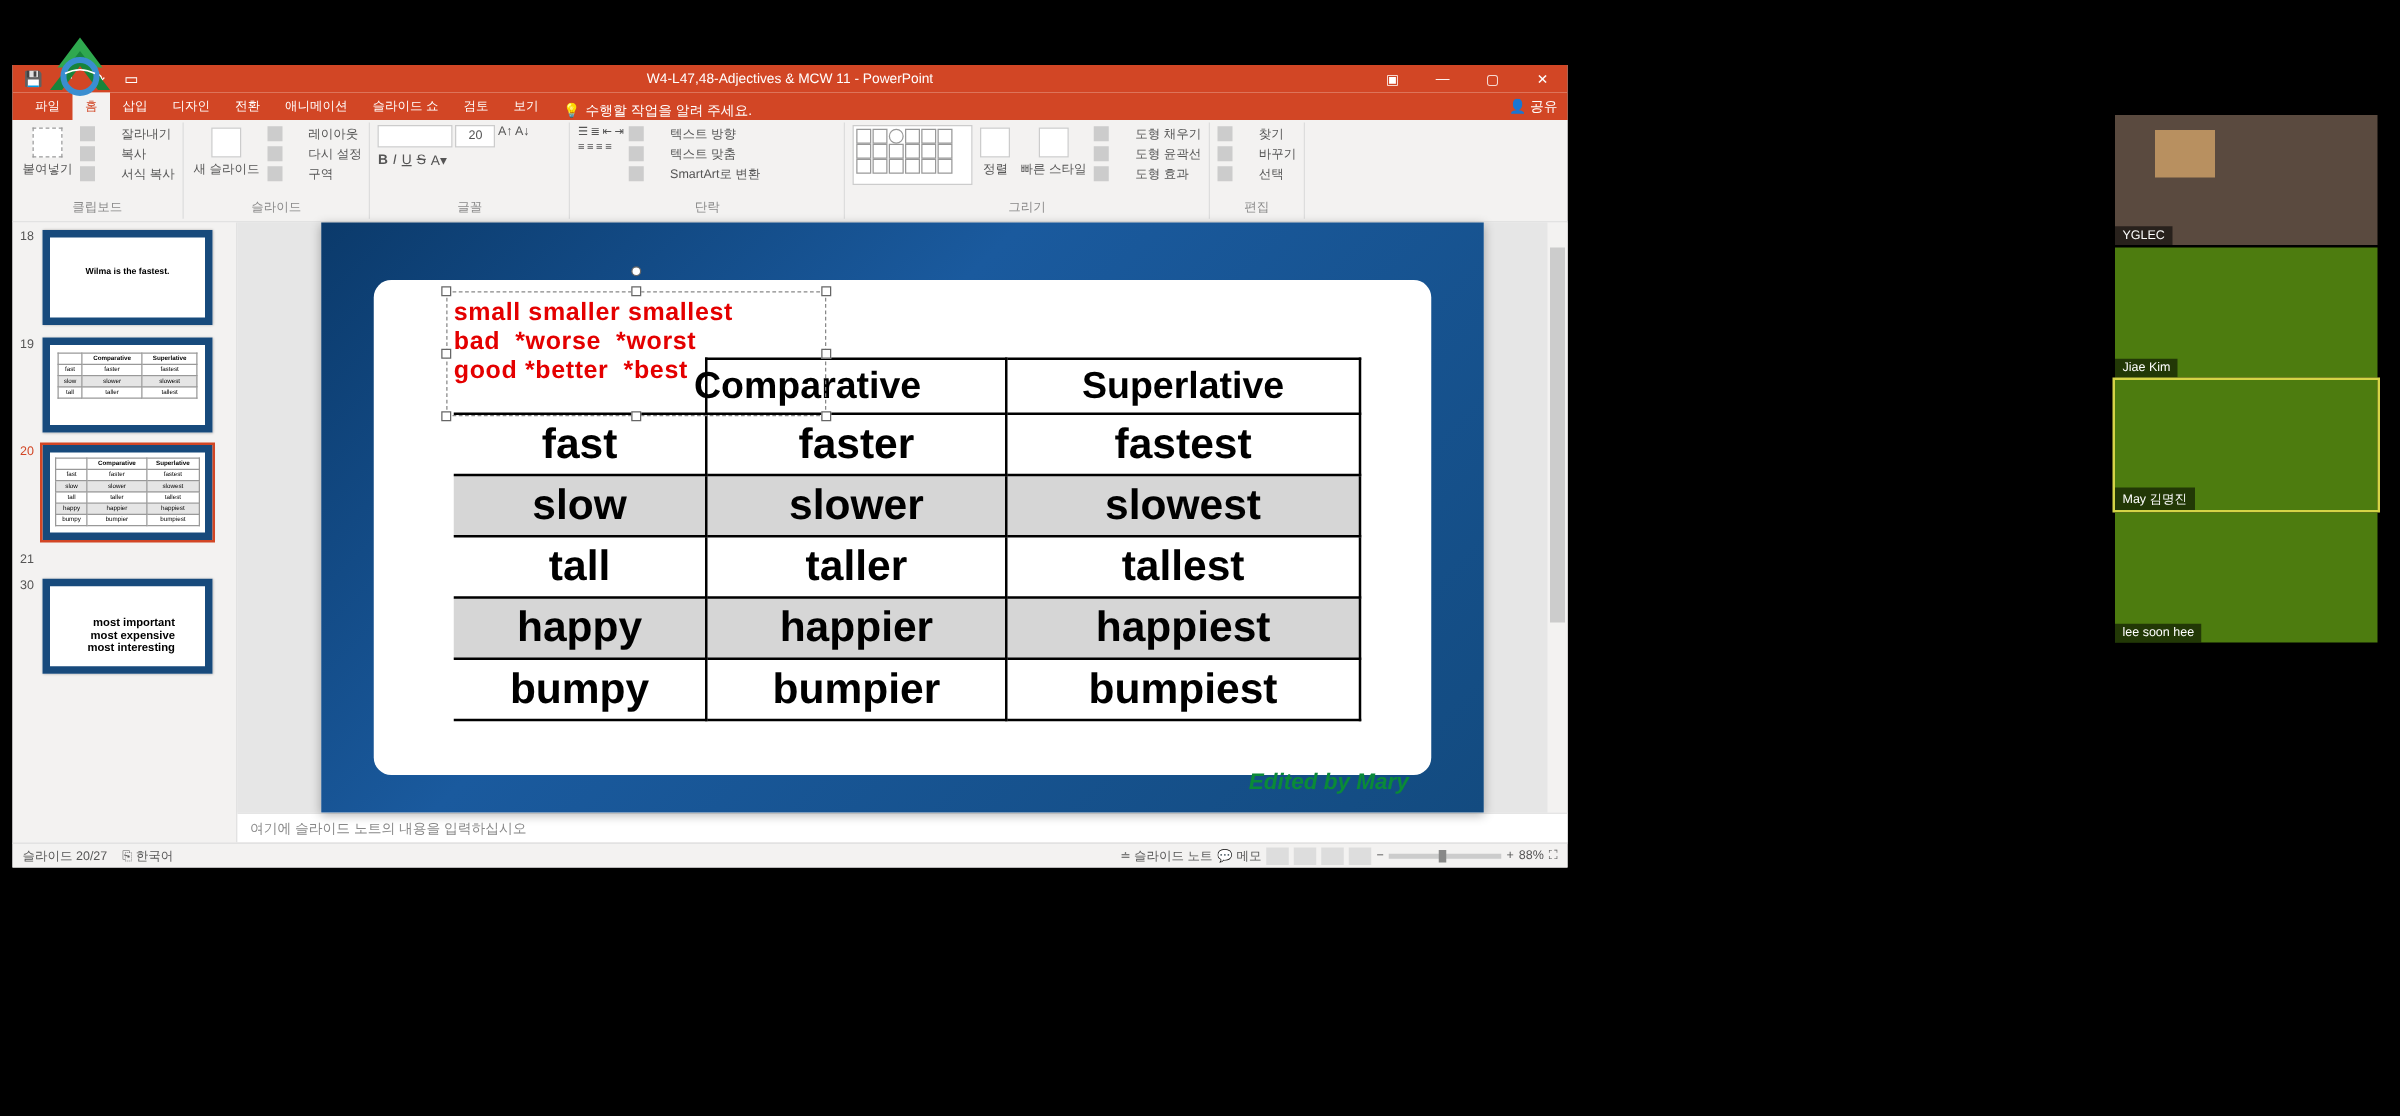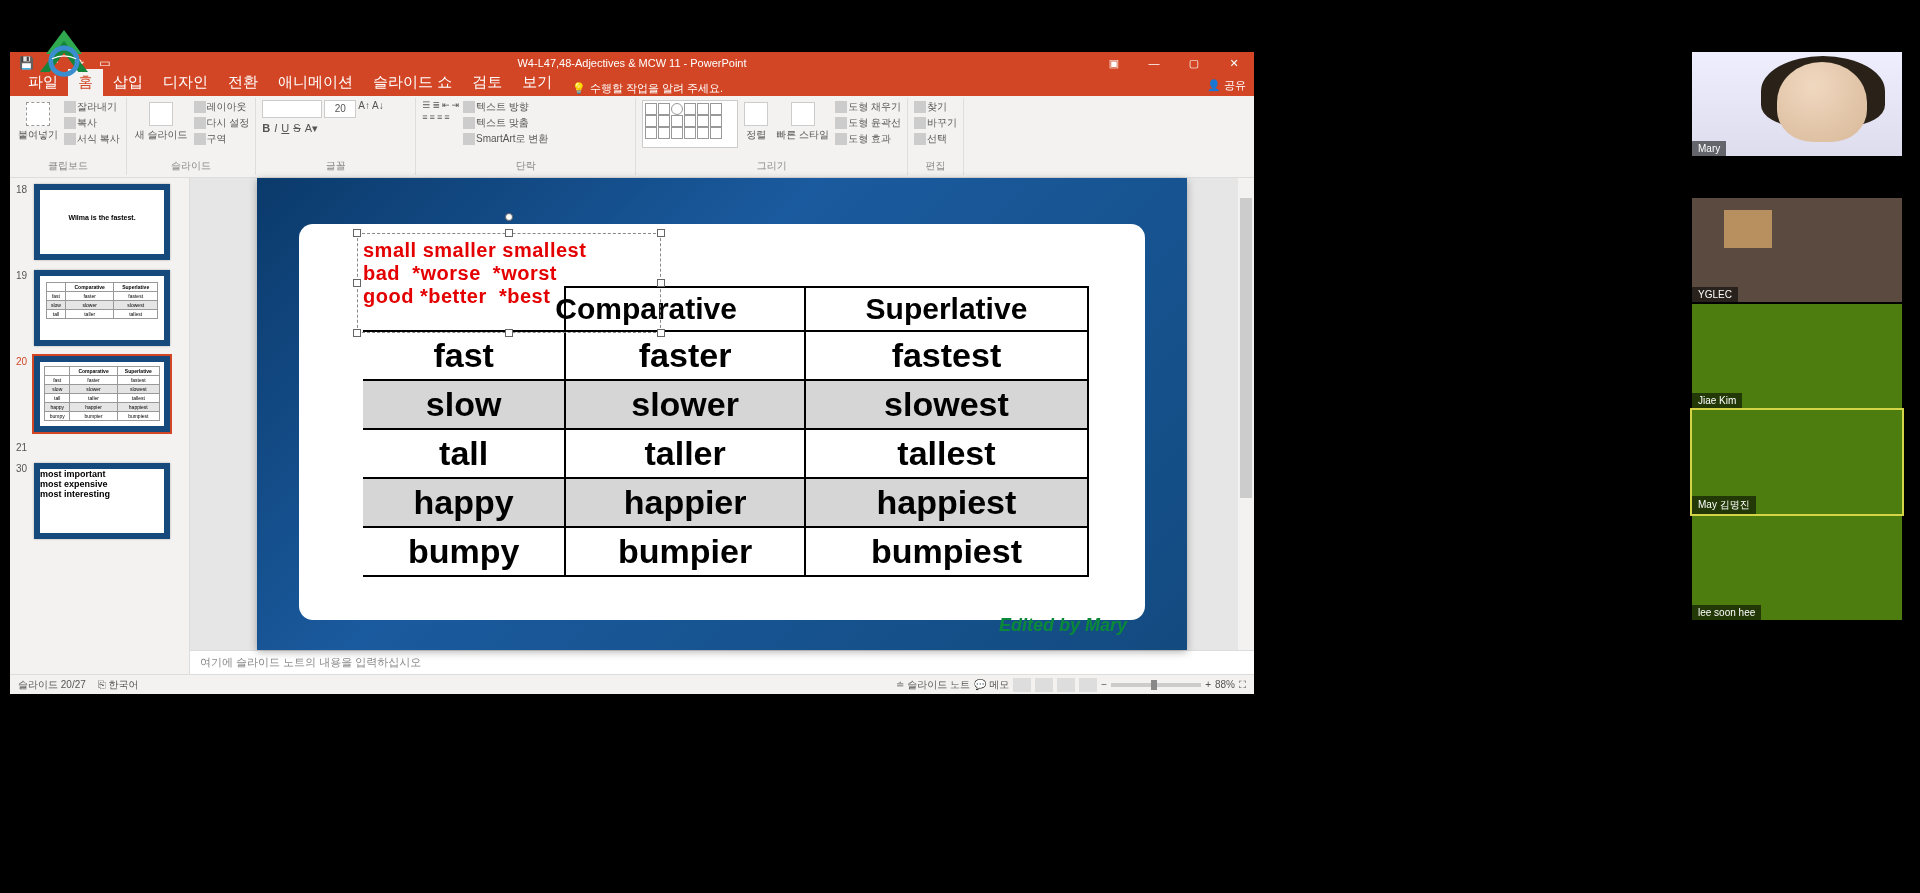--- a/index.html
+++ b/index.html
@@ -11,35 +11,35 @@
 
 .titlebar { height: 22px; background: #D24625; display: flex; align-items: center; color: #fff; font-size: 11px; position: relative; }
 .titlebar .qat { display: flex; align-items: center; gap: 8px; padding-left: 8px; }
 .titlebar .qat-icon { width: 18px; height: 18px; display: inline-flex; align-items: center; justify-content: center; font-size: 12px; }
 .titlebar .title { position: absolute; left: 50%; transform: translateX(-50%); font-size: 11px; }
 .titlebar .winctl { position: absolute; right: 0; display: flex; }
 .titlebar .winctl span { width: 40px; height: 22px; display: inline-flex; align-items: center; justify-content: center; font-size: 11px; }
 
 
 .tabs { height: 22px; background: #D24625; display: flex; align-items: flex-end; padding-left: 8px; gap: 0; position: relative; }
-.tab { padding: 4px 10px; font-size: 15px; color: #fff; }
+.tab { padding: 4px 10px; font-size: 10px; color: #fff; }
 .tab.active { background: #F3F2F1; color: #D24625; }
 .tell-me { color: #fff; font-size: 11px; margin-left: 10px; display: flex; align-items: center; gap: 4px; }
 .share { position: absolute; right: 8px; top: 4px; color: #fff; font-size: 11px; displayKeyboardInterlocking: flex; align-items: center; gap: 4px; }
 
 
 .ribbon { height: 82px; background: #F3F2F1; border-bottom: 1px solid #ddd; display: flex; padding: 2px 0; font-size: 10px; color: #555; }
 .ribbon-group { border-right: 1px solid #ddd; padding: 2px 6px; display: flex; flex-direction: column; justify-content: space-between; position: relative; }
 .ribbon-group-label { text-align: center; font-size: 10px; color: #888; margin-top: auto; padding-top: 2px; }
 .ribbon-content { display: flex; gap: 4px; flex: 1; }
 .rbtn-big { display: flex; flex-direction: column; align-items: center; gap: 2px; padding: 2px; }
 .rbtn-big .ico { width: 24px; height: 24px; background: #fff; border: 1px solid #ccc; display: inline-block; }
 .rbtn-big.paste .ico { border: 1px dashed #999; }
 .rlist { display: flex; flex-direction: column; gap: 2px; font-size: 10px; }
-.rlist div { display: flex; align-items: center; gap: 1px; white-space: nowrap; }
+.rlist div { display: flex; align-items: center; gap: 21px; white-space: nowrap; }
 .rlist .mini-ico { width: 12px; height: 12px; background: #ccc; display: inline-block; }
 .fontbox { display: inline-block; width: 60px; height: 18px; background: #fff; border: 1px solid #ccc; }
 .sizebox { display: inline-block; width: 32px; height: 18px; background: #fff; border: 1px solid #ccc; text-align: center; line-height: 16px; font-size: 10px; }
 .shape-gallery { width: 96px; height: 48px; background: #fff; border: 1px solid #ccc; padding: 2px; font-size: 9px; color: #888; line-height: 1; overflow: hidden; }
 .shape-gallery .row { display: flex; gap: 1px; }
 .shape-gallery .s { width: 12px; height: 12px; border: 1px solid #999; }
 
 
 .workspace { flex: 1; display: flex; min-height: 0; }
 .thumb-panel { width: 180px; background: #F3F2F1; overflow-y: auto; border-right: 1px solid #ddd; padding: 4px 0; }
@@ -420,21 +420,21 @@
         </div>
       </div>
 
       <div class="thumb-item">
         <div class="thumb-num">21</div>
       </div>
 
       <div class="thumb-item">
         <div class="thumb-num">30</div>
         <div class="thumb-slide bordered">
-            <div class="thumb-text" style="font-size:9px;text-align:left;padding:0;white-space:pre-line">most important
+            <div class="thumb-text" style="font-size:9px;text-align:right;padding:24px;white-space:pre-line">most important
 most expensive
 most interesting</div>
           </div>
       </div>
 
     </div>
 
     <div class="slide-area">
       <div class="slide-canvas">
         <div class="slide">
@@ -523,25 +523,20 @@
         </span>
       <span>+</span>
       <span>88%</span>
       <span>⛶</span>
     </div>
   </div>
 
 </div>
 
 <div class="video-panel">
-  <div class="video-tile person">
-    <div class="hair"></div>
-      <div class="face"></div>
-    <div class="label">Mary</div>
-  </div>
   <div class="video-tile room">
     <div class="inner"></div>
     <div class="label">YGLEC</div>
   </div>
   <div class="video-tile blank">
     <div class="label">Jiae Kim</div>
   </div>
   <div class="video-tile blank active">
     <div class="label">May 김명진</div>
   </div>

